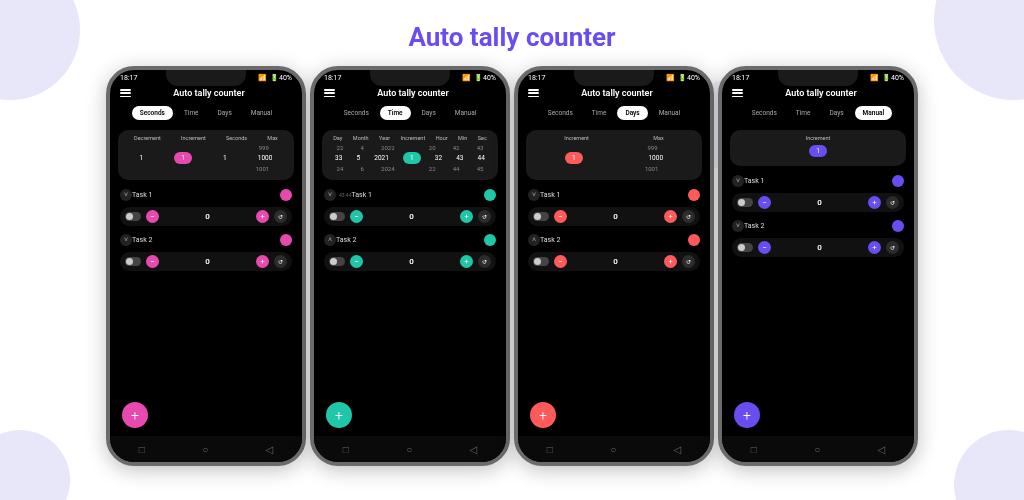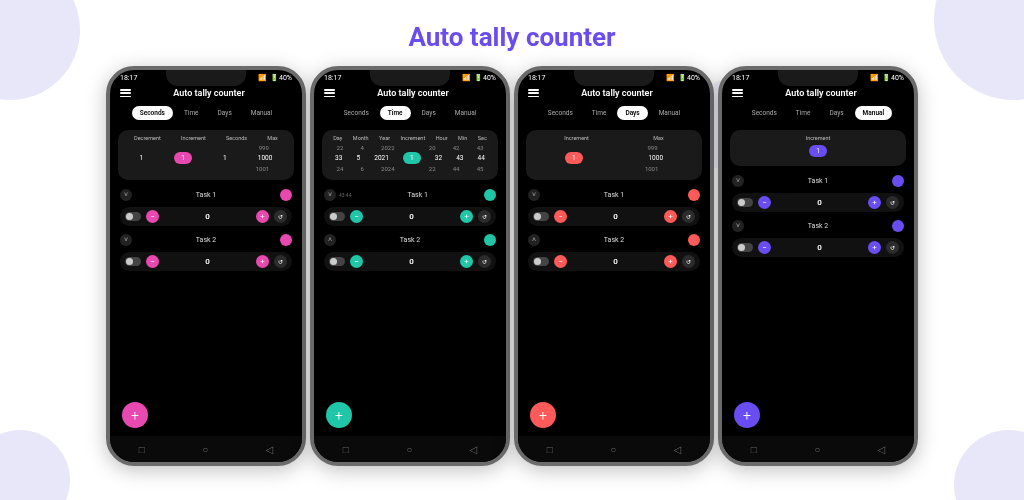--- a/index.html
+++ b/index.html
@@ -83,21 +83,21 @@
   }
   .settings-row.main { color:#fff; font-size:6.5px; margin:1px 0;}
   .pill { padding:2px 7px; border-radius:8px; font-size:6.5px; color:#fff;}
 
   .task-head {
     display:flex; align-items:center; padding:5px 10px 3px;
     font-size:7px; color:#ddd;
   }
   .chev { width:12px; height:12px; border-radius:50%; background:#222;
     display:flex;align-items:center;justify-content:center;font-size:7px;color:#aaa;}
-  .task-head .name{flex:1;text-align:center;}
+  .task-head .name{flex:1;text-align:left;}
   .dot-small{width:12px;height:12px;border-radius:50%;}
 
   .counter-row {
     display:flex; align-items:center; gap:5px;
     margin:3px 10px; background:#111; border-radius:10px;
     padding:3px 5px;
   }
   .toggle{width:16px;height:9px;border-radius:5px;background:#444;position:relative;}
   .toggle::after{content:"";position:absolute;width:7px;height:7px;border-radius:50%;background:#ccc;top:1px;left:1px;}
   .circ-btn{width:13px;height:13px;border-radius:50%;display:flex;align-items:center;justify-content:center;font-size:8px;color:#fff;}

